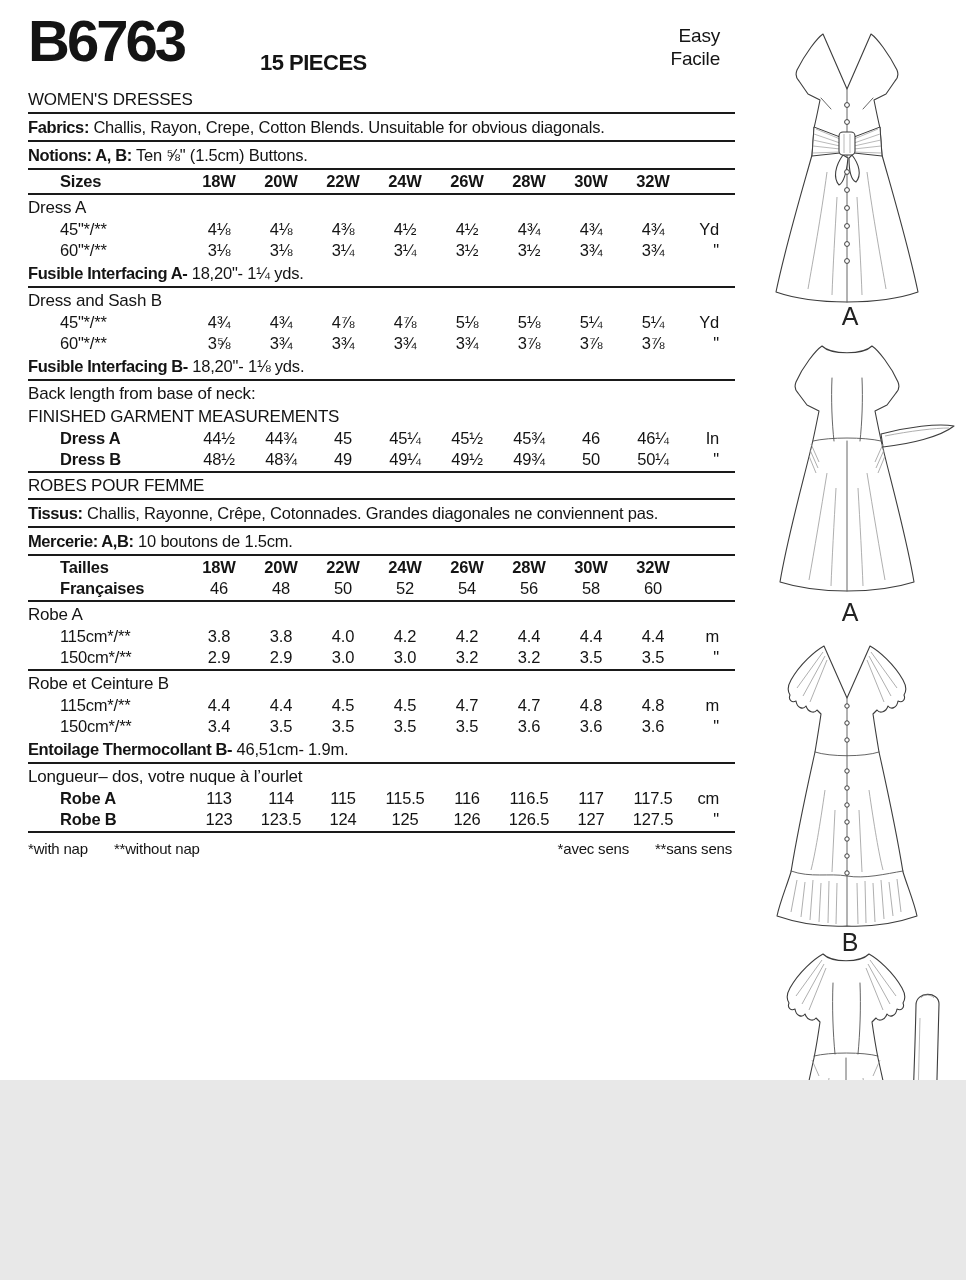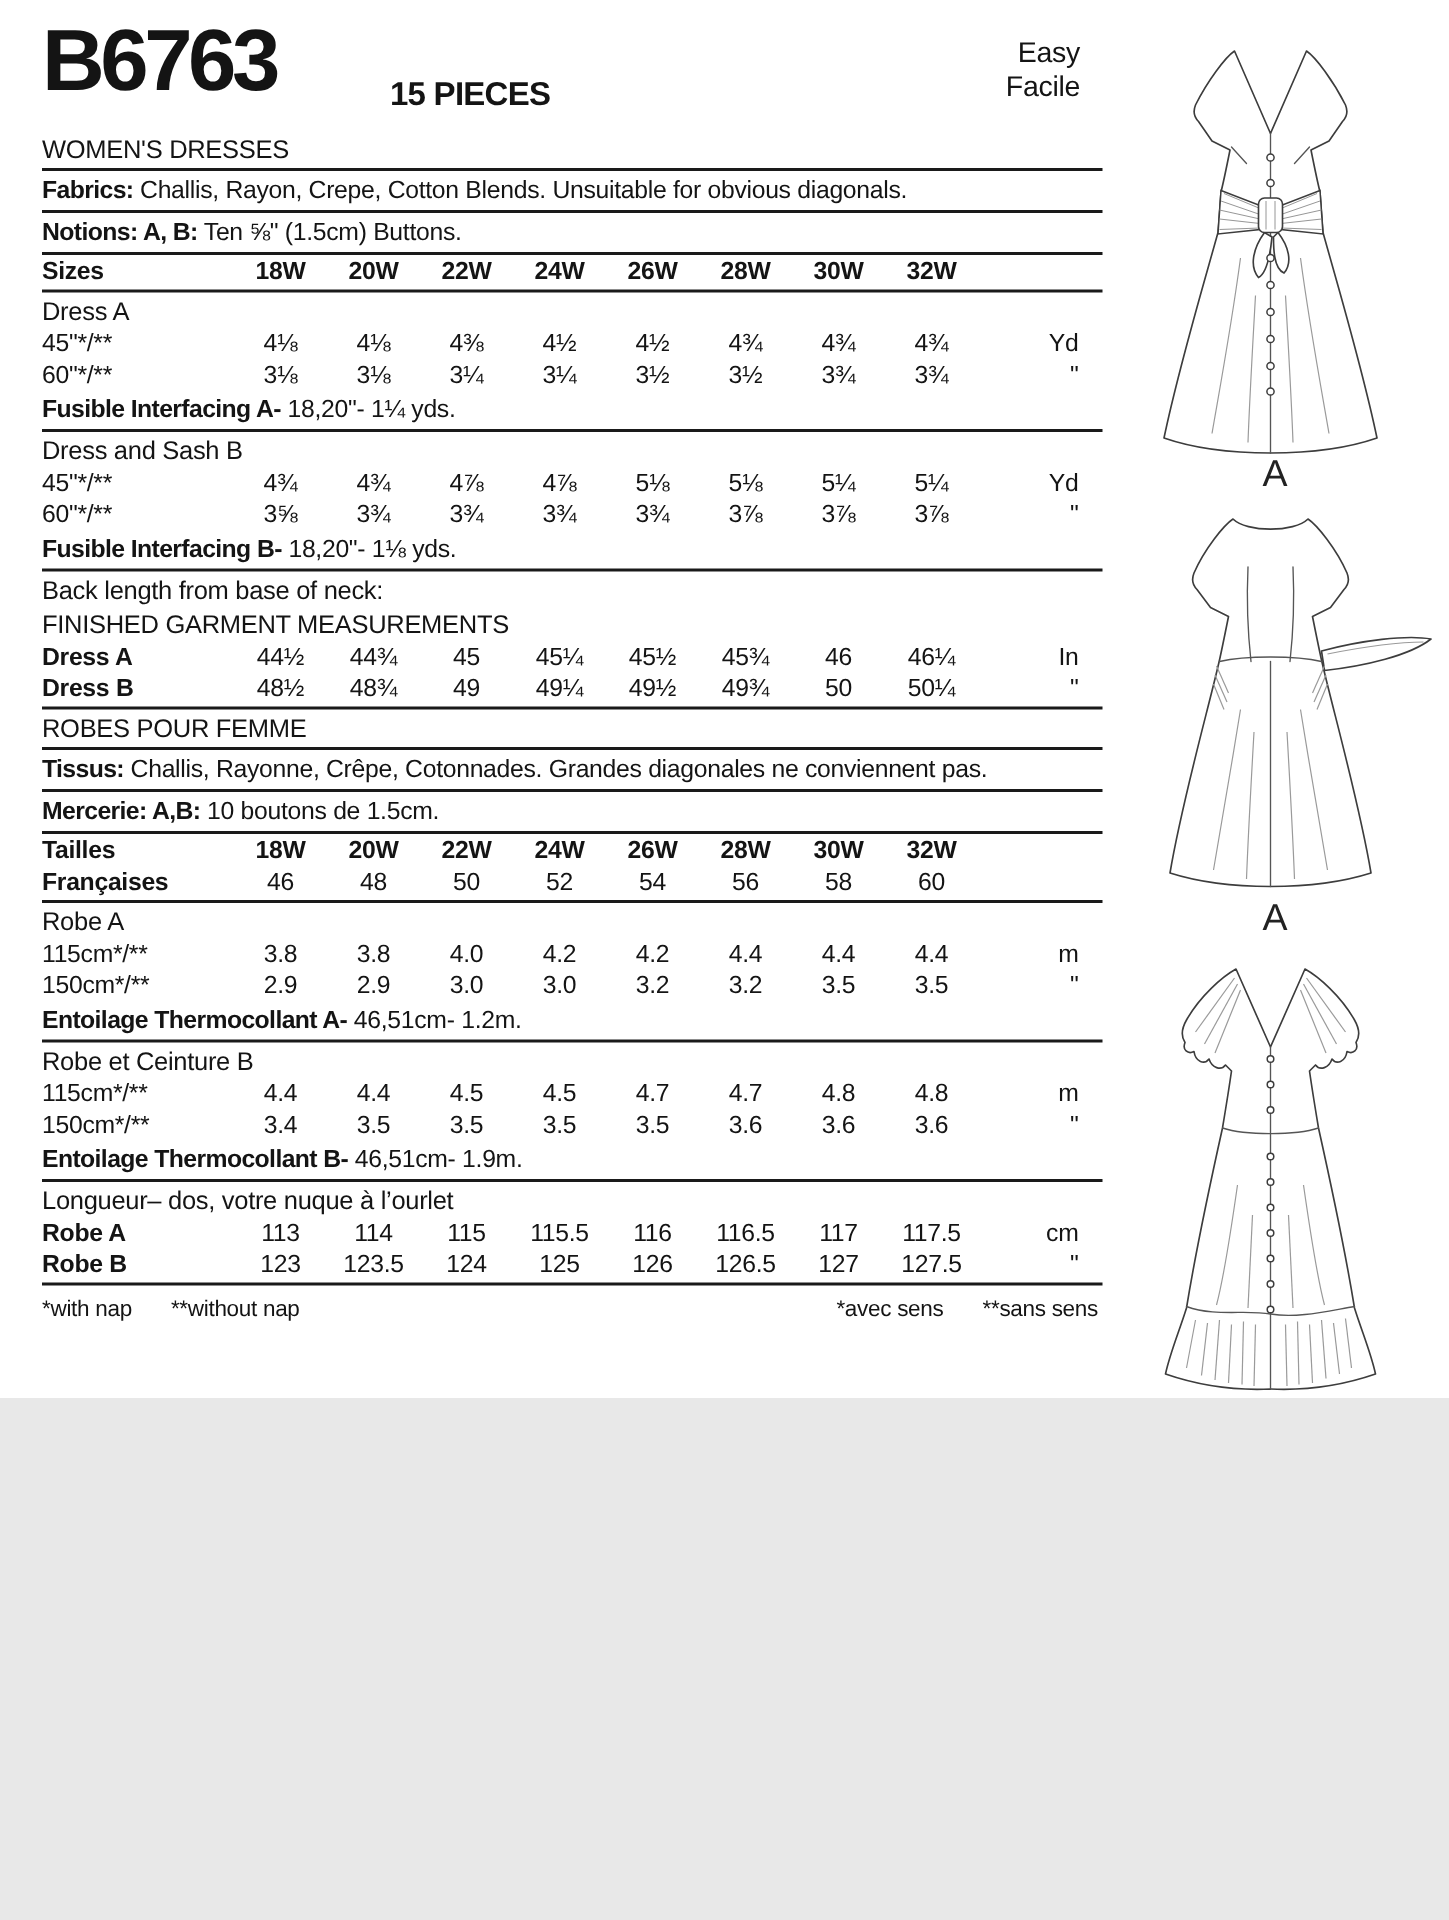--- a/index.html
+++ b/index.html
@@ -1,29 +1,29 @@
 <!DOCTYPE html>
 <html><head>
 <meta charset="utf-8">
 <style>
   html,body{margin:0;padding:0;background:#e8e8e8;}
-  .page{position:relative;width:966px;height:932px;background:#ffffff;overflow:hidden;
+  .page{position:relative;width:966px;height:1080px;background:#ffffff;overflow:hidden;
         font-family:"Liberation Sans","DejaVu Sans",sans-serif;color:#141414;letter-spacing:-0.2px;}
   .left{position:absolute;left:28px;top:0;width:707px;}
   
   .topbar{position:relative;height:88px;}
   .brand{position:absolute;left:0;top:12px;font-size:58px;font-weight:700;letter-spacing:-3px;line-height:1;}
   .pieces{position:absolute;left:232px;top:50px;font-size:22px;font-weight:700;letter-spacing:-0.5px;}
   .difficulty{position:absolute;right:15px;top:24px;text-align:right;font-size:19px;font-weight:400;line-height:1.22;}
   
   .hr{border-top:2px solid #1a1a1a;margin:1px 0;}
   .sec{font-weight:400;font-size:17px;padding:2px 0 1px;}
   .textrow{font-size:16.5px;padding:3px 0 2px;}
   .textrow b,.sec b{letter-spacing:-0.4px;}
-  .grid{display:grid;grid-template-columns:128px repeat(8,62px) 1fr;align-items:baseline;font-size:16.5px;padding:1px 0;}
+  .grid{display:grid;grid-template-columns:128px repeat(8,62px) 1fr;align-items:baseline;font-size:16.5px;padding:1px 0;margin-left:32px;}
   .grid .lbl{text-align:left;}
   .grid .val{text-align:center;}
   .grid .unit{text-align:right;padding-right:16px;}
   .b{font-weight:700;}
   .footnotes{display:flex;justify-content:space-between;font-size:15px;padding:6px 3px 0 0;}
   .footnotes span{letter-spacing:-0.2px;}
   .fnl span{margin-right:26px;}
   .fnr span{margin-left:26px;}
   
   .figs{position:absolute;left:735px;top:0;width:231px;height:1280px;}
@@ -207,21 +207,20 @@
       <span class="val">2.9</span>
       <span class="val">2.9</span>
       <span class="val">3.0</span>
       <span class="val">3.0</span>
       <span class="val">3.2</span>
       <span class="val">3.2</span>
       <span class="val">3.5</span>
       <span class="val">3.5</span>
       <span class="unit">"</span>
     </div>
-    <div class="textrow"><b class="b">Entoilage Thermocollant A-</b><span> 46,51cm- 1.2m.</span></div>
     <div class="hr"></div>
 
     <div class="sec">Robe et Ceinture B</div>
     <div class="grid">
       <span class="lbl">115cm*/**</span>
       <span class="val">4.4</span>
       <span class="val">4.4</span>
       <span class="val">4.5</span>
       <span class="val">4.5</span>
       <span class="val">4.7</span>

